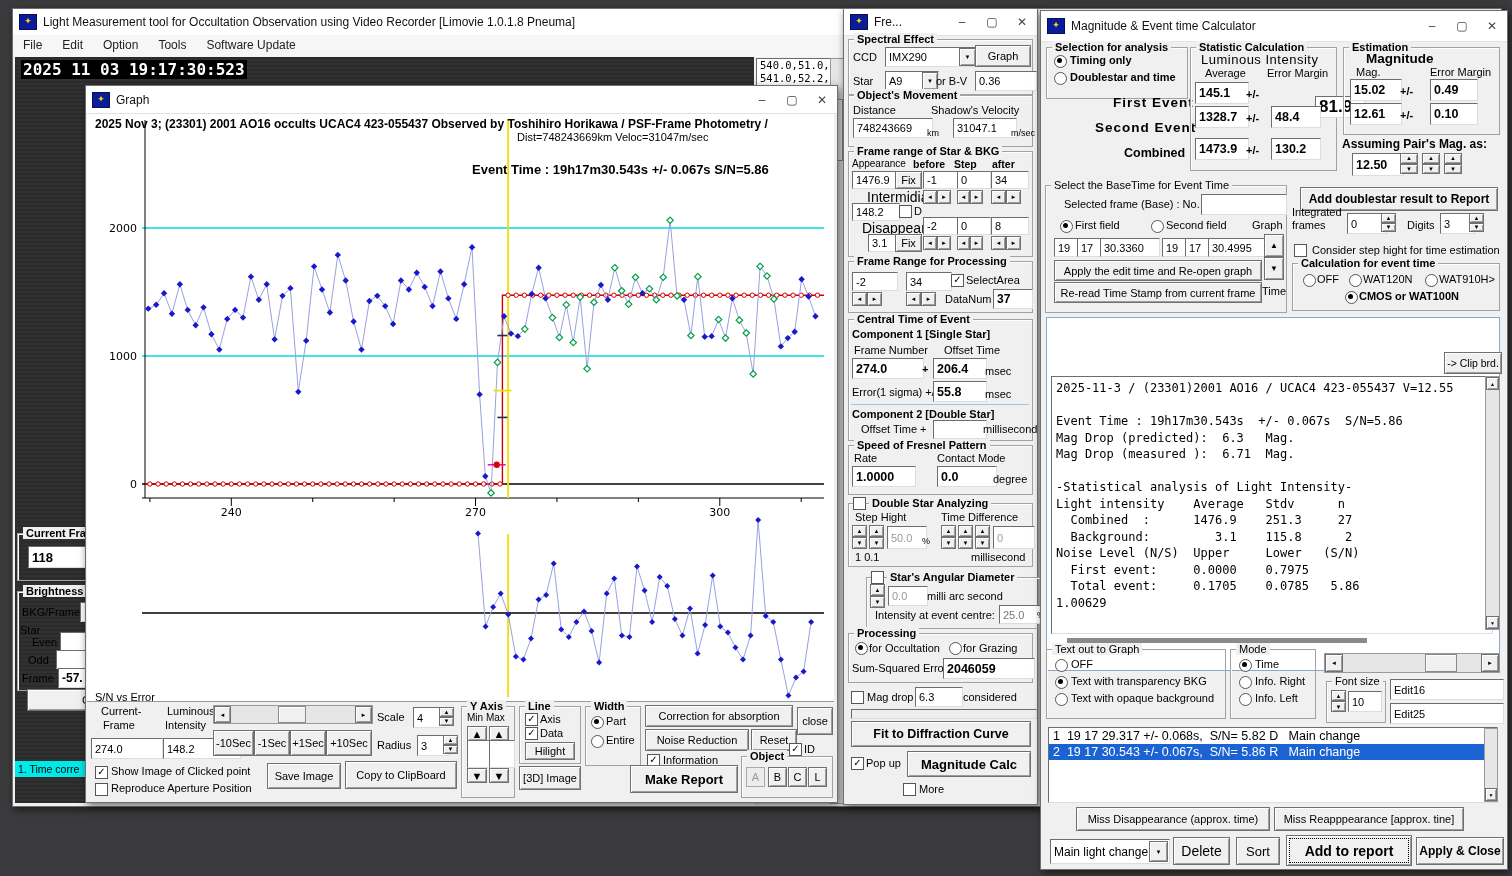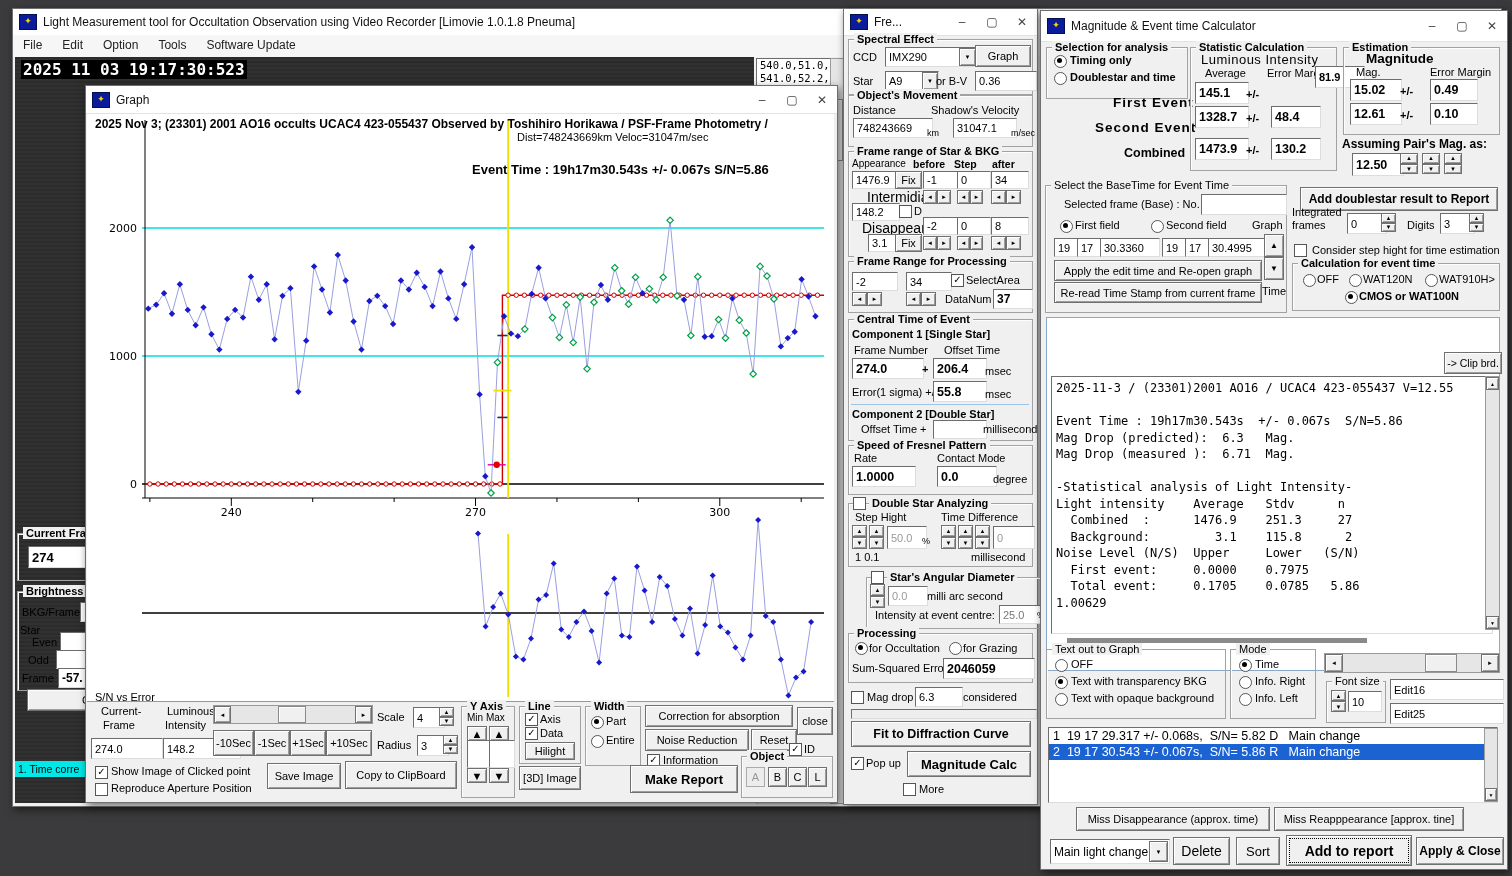--- a/index.html
+++ b/index.html
@@ -63,21 +63,21 @@
 
   <div class="field mono pre abs" style="left:743px;top:49px;width:74px;height:744px;align-items:flex-start;font-size:10.5px;line-height:13px;">540.0,51.0,"",
 541.0,52.2,"",
 542.0,220.9,""</div>
   <div class="scroll" style="left:817px;top:49px;width:12px;height:744px;">
     <div class="thumb" style="left:0;top:40px;width:10px;height:60px;"></div>
   </div>
 
   <div class="group" style="left:4px;top:524px;width:226px;height:46px;">
     <span class="cap">Current Fra</span>
-    <div class="field b abs" style="left:10px;top:12px;width:56px;height:20px;font-size:13px;">274</div>
+    <div class="field b abs" style="left:10px;top:12px;width:56px;height:20px;font-size:13px;">118</div>
   </div>
   <div class="group" style="left:4px;top:582px;width:226px;height:98px;">
     <span class="cap">Brightness</span>
     <span class="lbl" style="left:4px;top:14px;">BKG/Frame</span>
     <div class="field abs" style="left:62px;top:10px;width:158px;height:18px;"></div>
     <span class="lbl" style="left:2px;top:32px;">Star</span>
     <span class="lbl" style="left:14px;top:44px;">Even</span>
     <div class="field abs" style="left:42px;top:40px;width:178px;height:17px;"></div>
     <span class="lbl" style="left:10px;top:62px;">Odd</span>
     <div class="field abs" style="left:38px;top:58px;width:182px;height:17px;"></div>
@@ -652,21 +652,21 @@
     <span class="lbl b" style="left:71px;top:54px;font-size:13.5px;letter-spacing:1px;">First Event</span>
     <span class="lbl b" style="left:53px;top:79px;font-size:13.5px;letter-spacing:1px;">Second Event</span>
     <span class="lbl b" style="left:82px;top:105px;font-size:12.5px;">Combined</span>
     <div class="group" style="left:148px;top:6px;width:145px;height:122px;">
       <span class="cap">Statistic Calculation</span>
       <span class="lbl" style="left:10px;top:4px;font-size:13px;letter-spacing:.5px;">Luminous Intensity</span>
       <span class="lbl" style="left:14px;top:19px;">Average</span>
       <span class="lbl" style="left:76px;top:19px;">Error Margin</span>
       <div class="field b abs" style="left:4px;top:34px;width:46px;height:20px;font-size:12.5px;">145.1</div>
       <span class="lbl b" style="left:55px;top:40px;">+/-</span>
-      <div class="field b abs" style="left:80px;top:18px;width:42px;height:20px;font-size:11px;margin-left:44px;">81.9</div>
+      <div class="field b abs" style="left:80px;top:48px;width:42px;height:20px;font-size:17px;margin-left:44px;">81.9</div>
       <div class="field b abs" style="left:4px;top:58px;width:46px;height:20px;font-size:12.5px;">1328.7</div>
       <span class="lbl b" style="left:55px;top:64px;">+/-</span>
       <div class="field b abs" style="left:80px;top:58px;width:42px;height:20px;font-size:12.5px;">48.4</div>
       <div class="field b abs" style="left:4px;top:90px;width:46px;height:20px;font-size:12.5px;">1473.9</div>
       <span class="lbl b" style="left:55px;top:96px;">+/-</span>
       <div class="field b abs" style="left:80px;top:90px;width:42px;height:20px;font-size:12.5px;">130.2</div>
     </div>
     <div class="group" style="left:301px;top:6px;width:155px;height:86px;">
       <span class="cap">Estimation</span>
       <span class="lbl b" style="left:22px;top:3px;font-size:13.5px;">Magnitude</span>

